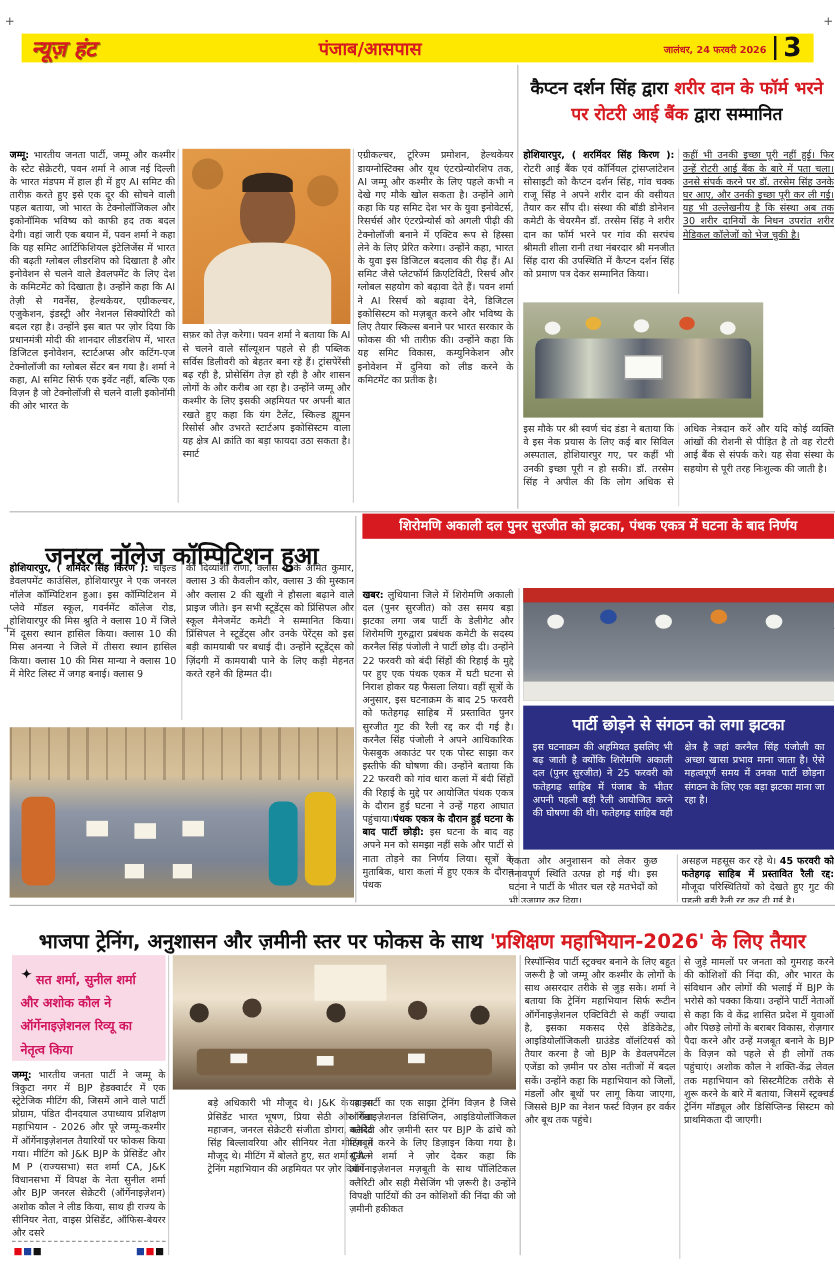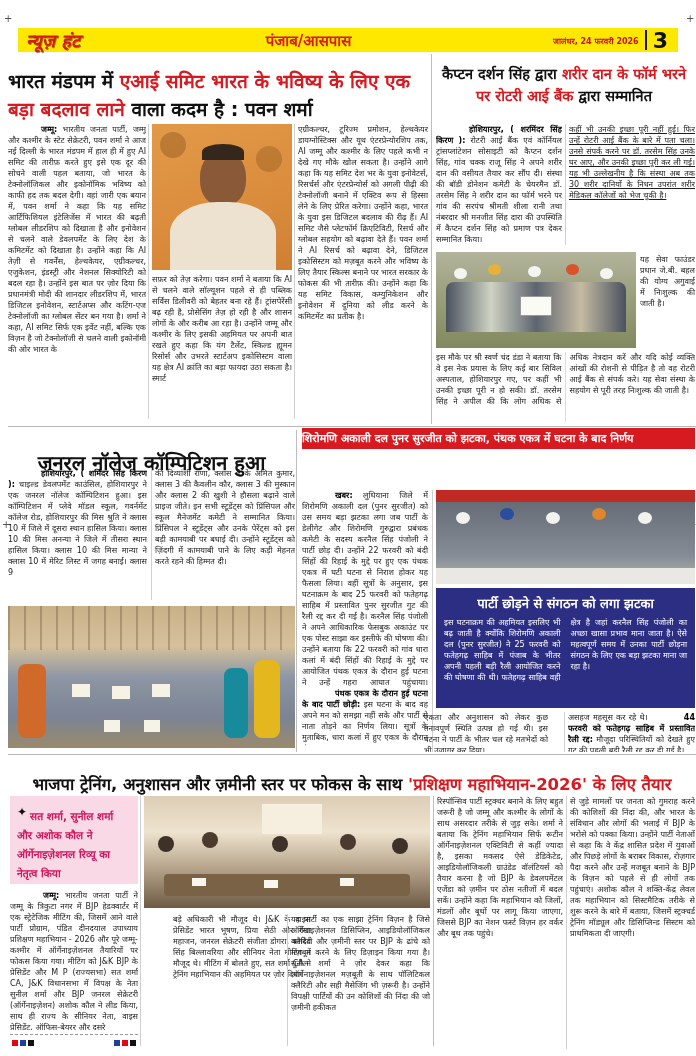--- a/index.html
+++ b/index.html
@@ -18,24 +18,24 @@
   
   .h{position:absolute;font-weight:bold;color:#101010;}
   .red{color:#d71920;}
   .blk{color:#101010;}
   .h-ai{left:8px;top:54px;width:422px;height:64px;font-size:19px;line-height:1.5;}
   .h-cap{left:433px;top:52px;width:262px;height:66px;font-size:14.5px;line-height:1.5;text-align:center;}
   .h-gk{left:8px;top:432px;width:287px;height:32px;font-size:20px;text-align:center;white-space:nowrap;overflow:hidden;}
   .h-lud{left:300px;top:452px;width:395px;height:30px;font-size:16.5px;text-align:center;white-space:nowrap;overflow:hidden;}
   .h-bjp{left:8px;top:758px;width:688px;height:30px;font-size:16.5px;text-align:center;white-space:nowrap;overflow:hidden;}
   .kicker{position:absolute;left:302px;top:428px;width:393px;height:21px;background:#d71920;color:#fff;
-          font-weight:bold;font-size:11px;line-height:21px;text-align:left;white-space:nowrap;overflow:hidden;}
+          font-weight:bold;font-size:11px;line-height:21px;text-align:center;white-space:nowrap;overflow:hidden;}
   
   .col{position:absolute;font-size:8px;line-height:11px;text-align:justify;color:#1d1d1d;overflow:hidden;}
-  .col b{font-weight:bold;color:#000;margin-left:33px;}
+  .col b{font-weight:bold;color:#000;}
   .two{column-count:2;column-gap:8px;column-rule:1px solid #ddd;}
   
   .vr{position:absolute;width:1px;background:#cfcfcf;}
   .hr{position:absolute;height:1px;background:#b8b8b8;}
   
   .bluebox{position:absolute;left:436px;top:588px;width:259px;height:120px;background:#2b2e83;
            color:#fff;padding:6px 8px;box-sizing:border-box;}
   .bluebox .bb-title{font-size:13px;font-weight:bold;text-align:center;margin:0 0 5px 0;}
   .bluebox .bb-body{column-count:2;column-gap:10px;font-size:8px;line-height:11px;text-align:justify;}
   .pinkbox{position:absolute;left:10px;top:796px;width:128px;height:88px;background:#f9d9e6;
@@ -60,21 +60,20 @@
   <span class="plus" style="left:688px;top:520px;">+</span>
 
   <div class="masthead">
     <span class="mh-logo">न्यूज़ हंट</span>
     <span class="mh-section">पंजाब/आसपास</span>
     <span class="mh-date">जालंधर, 24 फरवरी 2026</span>
     <span class="mh-div"></span>
     <span class="mh-page">3</span>
   </div>
 
-  <h1 class="h h-ai"><span class="blk">भारत मंडपम में </span><span class="red">एआई समिट भारत के भविष्य के लिए एक बड़ा बदलाव लाने</span><span class="blk"> वाला कदम है : पवन शर्मा</span></h1>
 
   <div class="col" style="left:8px;top:124px;width:138px;height:295px;"><b>जम्मू:</b><span> भारतीय जनता पार्टी, जम्मू और कश्मीर के स्टेट सेक्रेटरी, पवन शर्मा ने आज नई दिल्ली के भारत मंडपम में हाल ही में हुए AI समिट की तारीफ़ करते हुए इसे एक दूर की सोचने वाली पहल बताया, जो भारत के टेक्नोलॉजिकल और इकोनॉमिक भविष्य को काफी हद तक बदल देगी। वहां जारी एक बयान में, पवन शर्मा ने कहा कि यह समिट आर्टिफिशियल इंटेलिजेंस में भारत की बढ़ती ग्लोबल लीडरशिप को दिखाता है और इनोवेशन से चलने वाले डेवलपमेंट के लिए देश के कमिटमेंट को दिखाता है। उन्होंने कहा कि AI तेज़ी से गवर्नेंस, हेल्थकेयर, एग्रीकल्चर, एजुकेशन, इंडस्ट्री और नेशनल सिक्योरिटी को बदल रहा है। उन्होंने इस बात पर ज़ोर दिया कि प्रधानमंत्री मोदी की शानदार लीडरशिप में, भारत डिजिटल इनोवेशन, स्टार्टअप्स और कटिंग-एज टेक्नोलॉजी का ग्लोबल सेंटर बन गया है। शर्मा ने कहा, AI समिट सिर्फ एक इवेंट नहीं, बल्कि एक विज़न है जो टेक्नोलॉजी से चलने वाली इकोनॉमी की ओर भारत के</span></div>
 
   <div class="photo" style="left:152px;top:124px;width:140px;height:146px;background:linear-gradient(160deg,#e29a48 0%,#da8c3c 60%,#cf7f33 100%);">
     <span class="fig" style="left:8px;top:8px;width:26px;height:26px;border-radius:50%;background:rgba(120,70,20,.35);"></span>
     <span class="fig" style="left:104px;top:22px;width:26px;height:26px;border-radius:50%;background:rgba(120,70,20,.3);"></span>
     <span class="fig" style="left:48px;top:26px;width:46px;height:56px;border-radius:48% 48% 44% 44%;background:#8a5a38;"></span>
     <span class="fig" style="left:50px;top:20px;width:42px;height:16px;border-radius:50% 50% 0 0;background:#35271c;"></span>
     <span class="fig" style="left:18px;top:78px;width:106px;height:68px;border-radius:45% 45% 0 0;background:#ece2cf;"></span>
   </div>
@@ -94,21 +93,20 @@
 
   <div class="photo" style="left:436px;top:252px;width:200px;height:96px;background:linear-gradient(180deg,#b3b49c 0%,#9aa07c 45%,#82895f 100%);">
     <span class="fig" style="left:18px;top:16px;width:13px;height:11px;border-radius:50%;background:#f4f4f0;"></span>
     <span class="fig" style="left:52px;top:12px;width:13px;height:11px;border-radius:50%;background:#e8b13a;"></span>
     <span class="fig" style="left:92px;top:14px;width:13px;height:11px;border-radius:50%;background:#f4f4f0;"></span>
     <span class="fig" style="left:130px;top:12px;width:13px;height:11px;border-radius:50%;background:#d9542b;"></span>
     <span class="fig" style="left:164px;top:16px;width:13px;height:11px;border-radius:50%;background:#f4f4f0;"></span>
     <span class="fig" style="left:10px;top:30px;width:180px;height:50px;border-radius:8px 8px 0 0;background:linear-gradient(90deg,#4a5260,#cfd3c3,#5d6470,#c6bba2,#4a5260);"></span>
     <span class="fig" style="left:84px;top:44px;width:30px;height:18px;background:#fbfbf6;border:1px solid #999;"></span>
   </div>
-  <div class="col" style="left:640px;top:254px;width:55px;height:92px;"><span>यह सेवा फाउंडर प्रधान जे.बी. बहल की योग्य अगुवाई में निःशुल्क की जाती है।</span></div>
   <div class="col two" style="left:436px;top:352px;width:259px;height:70px;"><span>इस मौके पर श्री स्वर्ण चंद डंडा ने बताया कि वे इस नेक प्रयास के लिए कई बार सिविल अस्पताल, होशियारपुर गए, पर कहीं भी उनकी इच्छा पूरी न हो सकी। डॉ. तरसेम सिंह ने अपील की कि लोग अधिक से अधिक नेत्रदान करें और यदि कोई व्यक्ति आंखों की रोशनी से पीड़ित है तो वह रोटरी आई बैंक से संपर्क करे। यह सेवा संस्था के सहयोग से पूरी तरह निःशुल्क की जाती है।</span></div>
 
   <div class="hr" style="left:8px;top:426px;width:688px;"></div>
 
   <h2 class="h h-gk">जनरल नॉलेज कॉम्पिटिशन हुआ</h2>
   <div class="col" style="left:8px;top:468px;width:139px;height:132px;"><b>होशियारपुर, ( शर्मिंदर सिंह किरण ):</b><span> चाइल्ड डेवलपमेंट काउंसिल, होशियारपुर ने एक जनरल नॉलेज कॉम्पिटिशन हुआ। इस कॉम्पिटिशन में प्लेवे मॉडल स्कूल, गवर्नमेंट कॉलेज रोड, होशियारपुर की मिस श्रुति ने क्लास 10 में जिले में दूसरा स्थान हासिल किया। क्लास 10 की मिस अनन्या ने जिले में तीसरा स्थान हासिल किया। क्लास 10 की मिस मान्या ने क्लास 10 में मेरिट लिस्ट में जगह बनाई। क्लास 9</span></div>
   <div class="col" style="left:155px;top:468px;width:140px;height:132px;"><span>की दिव्यांशी राणा, क्लास 4 के अमित कुमार, क्लास 3 की कैवलीन कौर, क्लास 3 की मुस्कान और क्लास 2 की खुशी ने हौसला बढ़ाने वाले प्राइज जीते। इन सभी स्टूडेंट्स को प्रिंसिपल और स्कूल मैनेजमेंट कमेटी ने सम्मानित किया। प्रिंसिपल ने स्टूडेंट्स और उनके पेरेंट्स को इस बड़ी कामयाबी पर बधाई दी। उन्होंने स्टूडेंट्स को ज़िंदगी में कामयाबी पाने के लिए कड़ी मेहनत करते रहने की हिम्मत दी।</span></div>
   <div class="vr" style="left:151px;top:468px;height:132px;"></div>
 
   <div class="photo" style="left:8px;top:606px;width:287px;height:142px;background:linear-gradient(180deg,#c9b089 0%,#d6c19b 28%,#8e96a5 50%,#7b8494 78%,#9a8a6c 100%);">
@@ -140,21 +138,21 @@
     <span class="fig" style="left:0;top:78px;width:259px;height:16px;background:#e9e8e2;"></span>
   </div>
 
   <div class="bluebox">
     <p class="bb-title">पार्टी छोड़ने से संगठन को लगा झटका</p>
     <div class="bb-body"><span>इस घटनाक्रम की अहमियत इसलिए भी बढ़ जाती है क्योंकि शिरोमणि अकाली दल (पुनर सुरजीत) ने 25 फरवरी को फतेहगढ़ साहिब में पंजाब के भीतर अपनी पहली बड़ी रैली आयोजित करने की घोषणा</span> <span>की थी। फतेहगढ़ साहिब वही क्षेत्र है जहां करनैल सिंह पंजोली का अच्छा खासा प्रभाव माना जाता है। ऐसे महत्वपूर्ण समय में उनका पार्टी छोड़ना संगठन के लिए एक बड़ा झटका माना जा रहा है।</span></div>
   </div>
 
   <div class="col" style="left:424px;top:712px;width:124px;height:40px;"><span>एकता और अनुशासन को लेकर कुछ तनावपूर्ण स्थिति उत्पन्न हो गई थी। इस घटना ने पार्टी के भीतर चल रहे मतभेदों को भी उजागर कर दिया।</span></div>
   <div class="vr" style="left:564px;top:712px;height:40px;"></div>
-  <div class="col" style="left:568px;top:712px;width:127px;height:40px;"><span>असहज महसूस कर रहे थे। </span><b>44 फरवरी को फतेहगढ़ साहिब में प्रस्तावित रैली रद्द:</b><span> मौजूदा परिस्थितियों को देखते हुए गुट की पहली बड़ी रैली रद्द कर दी गई है।</span></div>
+  <div class="col" style="left:568px;top:712px;width:127px;height:40px;"><span>असहज महसूस कर रहे थे। </span><b>45 फरवरी को फतेहगढ़ साहिब में प्रस्तावित रैली रद्द:</b><span> मौजूदा परिस्थितियों को देखते हुए गुट की पहली बड़ी रैली रद्द कर दी गई है।</span></div>
 
   <div class="hr" style="left:8px;top:754px;width:688px;"></div>
 
   <h2 class="h h-bjp"><span class="blk">भाजपा ट्रेनिंग, अनुशासन और ज़मीनी स्तर पर फोकस के साथ </span><span class="red">'प्रशिक्षण महाभियान-2026' के लिए तैयार</span></h2>
 
   <div class="pinkbox">
     <span class="star">✦</span>
     <span class="pb-text">सत शर्मा, सुनील शर्मा और अशोक कौल ने ऑर्गेनाइज़ेशनल रिव्यू का नेतृत्व किया</span>
   </div>
 

